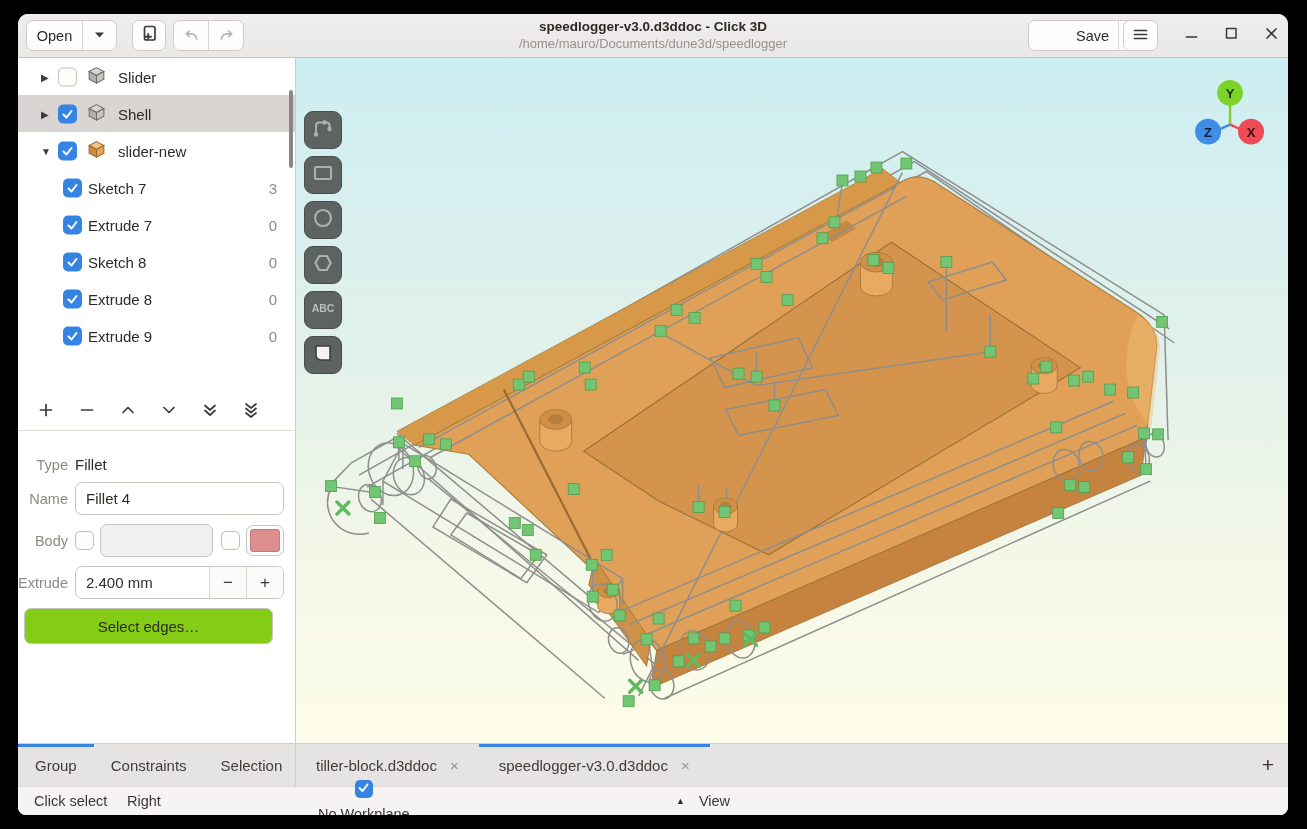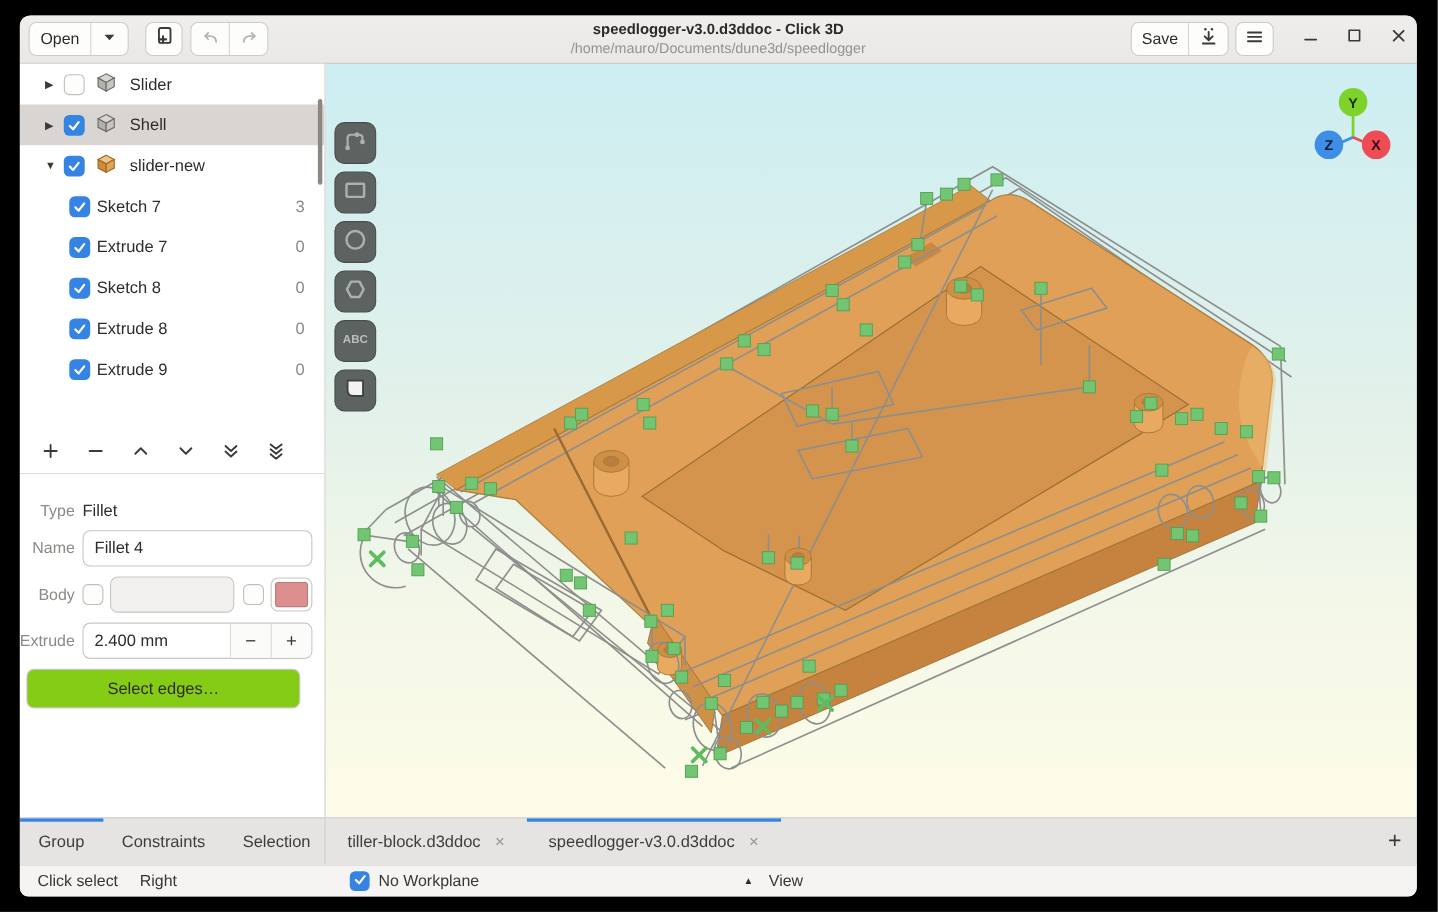--- a/index.html
+++ b/index.html
@@ -94,21 +94,21 @@
           <span><svg width="21" height="21" viewBox="0 0 21 21" fill="none" stroke="#b9b5b0" stroke-width="1.7" stroke-linecap="round" stroke-linejoin="round">
               <path d="M5.5 15a5.2 5.2 0 0 1 5.2-5.2h4.8"></path>
               <path d="M12.8 7l2.7 2.8-2.7 2.7"></path>
             </svg></span>
         </div>
     </div>
     <div class="title-block">
       <div class="title">speedlogger-v3.0.d3ddoc - Click 3D</div>
       <div class="subtitle">/home/mauro/Documents/dune3d/speedlogger</div>
     </div>
-    <div class="linked" style="left:1010px;">
+    <div class="linked" style="left:1010px;padding-left:38px;">
       <div style="width:51px;">Save</div>
       <div style="width:35px;">
           <span><svg width="21" height="21" viewBox="0 0 21 21" fill="none" stroke="#3a3a3a" stroke-width="1.7" stroke-linecap="round" stroke-linejoin="round">
               <circle cx="7.8" cy="3.6" r="1.1" fill="#3a3a3a" stroke="none"></circle>
               <circle cx="13.8" cy="3.6" r="1.1" fill="#3a3a3a" stroke="none"></circle>
               <path d="M10.8 6v7M7.2 10l3.6 3.6L14.4 10M5.5 16.5h10.6"></path>
             </svg></span>
         </div>
     </div>
     <div class="hbtn" style="left:1105px;width:35px;">
@@ -522,21 +522,21 @@
           <span>speedlogger-v3.0.d3ddoc</span>
           <span class="close">×</span>
         </div>
       </div>
     <div class="addtab">+</div>
   </div>
 
   <div class="statusbar">
     <div class="sb-item" style="left:16px;">Click select</div>
     <div class="sb-item" style="left:109px;">Right</div>
-    <div class="sb-item" style="left:300px;">
+    <div class="sb-item" style="left:300px;flex-direction:column;">
       <div class="sb-check">
           <span><svg width="13" height="13" viewBox="0 0 13 13">
               <path d="M2.5 7l3 3 5-6.5" stroke="#fff" stroke-width="2" fill="none" stroke-linecap="round" stroke-linejoin="round"></path>
             </svg></span>
         </div>
       <span>No Workplane</span>
     </div>
     <div class="sb-item" style="left:658px;">
       <span class="view-arrow">▲</span>
       <span>View</span>

